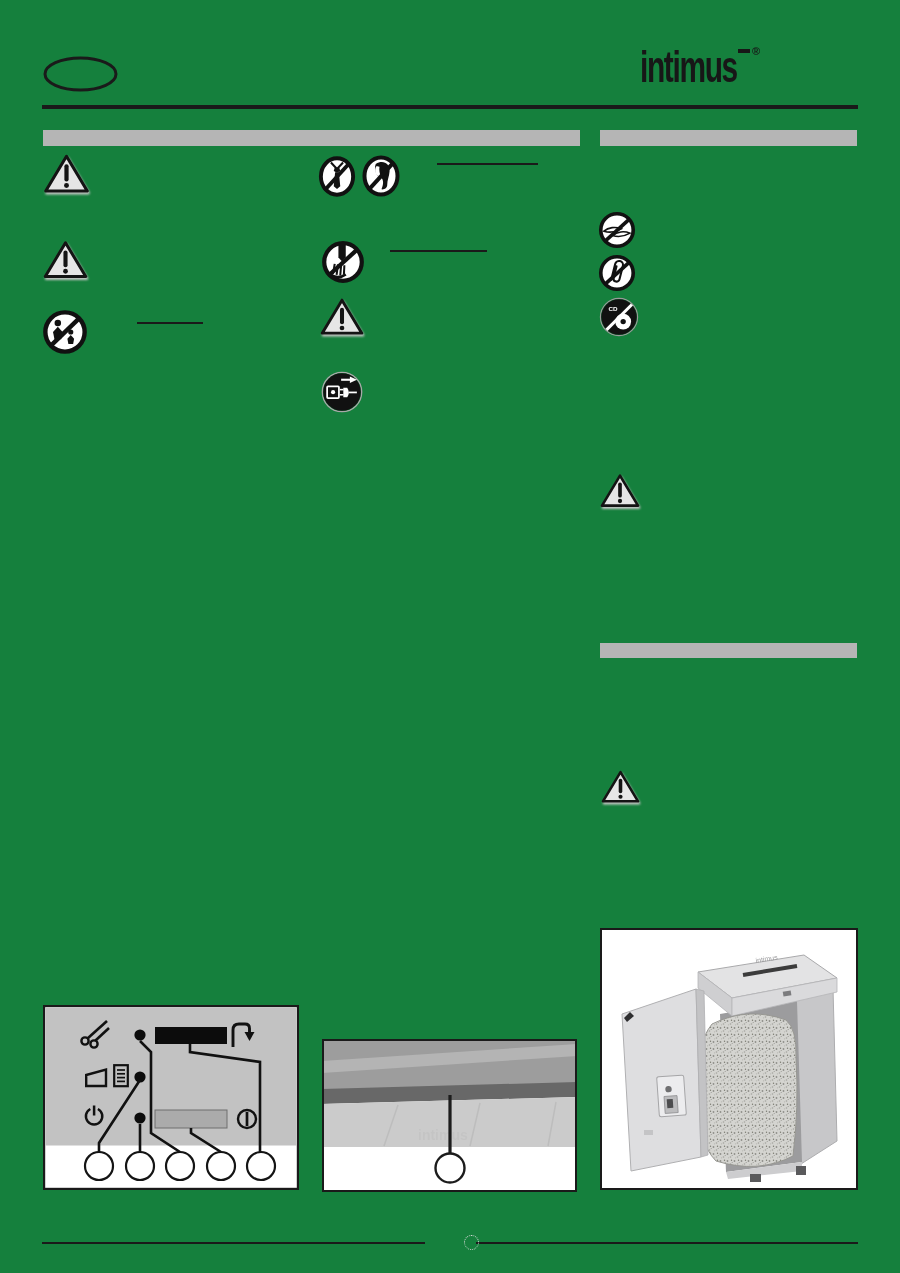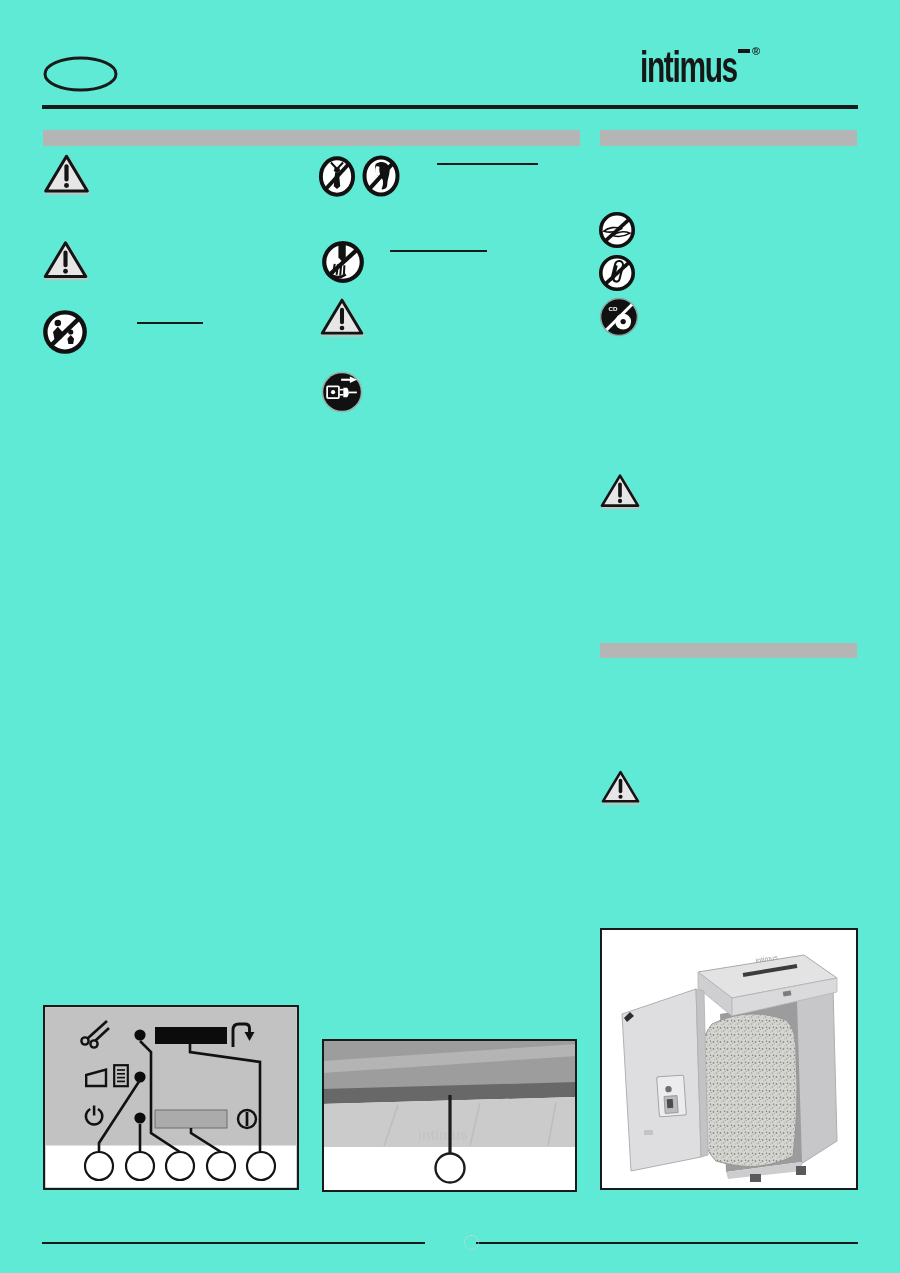--- a/index.html
+++ b/index.html
@@ -14,21 +14,21 @@
   .logo-text{display:inline-block;font-size:44px;font-weight:bold;letter-spacing:-2px;color:#171717;
              transform:scaleX(.68);transform-origin:0 0;line-height:40px;}
   .logo-reg{position:absolute;left:112px;top:-2px;font-size:11px;color:#171717;font-weight:bold;}
   .logo-sbar{position:absolute;left:98px;top:2px;width:12px;height:3.5px;background:#171717;}
   .footmark{position:absolute;left:464px;top:1235px;width:13px;height:13px;border:1.5px dotted #d9d9d9;
             border-radius:50%;}
 </style>
 </head>
 <body>
 
-<div class="page" style="background: #5eead4;">
+<div class="page" style="background: #15803d;">
 
   <svg class="abs" style="left:43px;top:56px" width="75" height="36" viewBox="0 0 75 36">
     <ellipse cx="37.5" cy="18" rx="35.5" ry="16" fill="none" stroke="#1a1a1a" stroke-width="3"></ellipse>
   </svg>
 
   <div class="logo-wrap">
     <span class="logo-text">intimus</span>
     <span class="logo-sbar"></span>
     <span class="logo-reg">®</span>
   </div>

